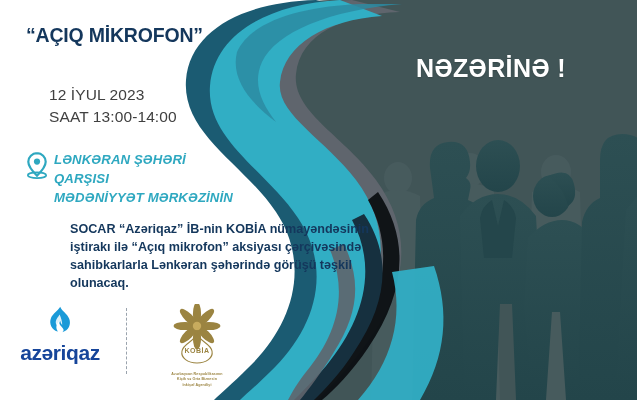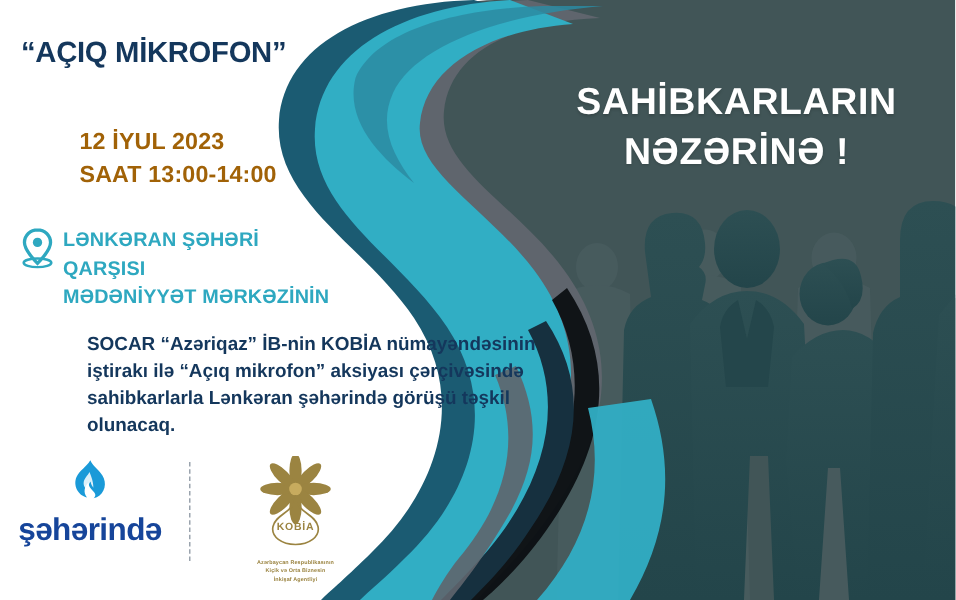--- a/index.html
+++ b/index.html
@@ -13,66 +13,65 @@
     position:relative;
     width:637px; height:400px;
     background:#ffffff;
     overflow:hidden;
   }
   #bg-svg { position:absolute; inset:0; width:637px; height:400px; }
 
   
   .left-col {
     position:absolute;
-    left:4px; top:0;
+    left:16px; top:0;
     width:330px; height:326px;
     z-index:5;
   }
   .headline {
     position:absolute;
     left:10px; top:24px;
     width:300px;
     color:#14375c;
     font-weight:bold;
     font-size:19.5px;
     line-height:1.22;
     letter-spacing:-0.2px;
   }
   .headline .l1 { display:block; text-align:left; }
   .headline .l2 { display:block; text-align:left; padding-left:28px; }
 
   .datetime {
     position:absolute;
     left:33px; top:84px;
-    color:#a16207;
-    font-weight:bold;
+    color:#404040;
+    font-weight:normal;
     font-size:15.5px;
     line-height:1.45;
     letter-spacing:0.1px;
-    margin-left:16px;
   }
   .datetime span { display:block; }
 
   .venue-block {
     position:absolute;
     left:10px; top:150px;
     width:300px;
     display:flex;
     align-items:flex-start;
     gap:6px;
   }
   .pin-icon { flex:0 0 auto; margin-top:2px; }
   .venue-text {
     color:#2ea8c0;
     font-weight:bold;
     font-size:13.2px;
     line-height:1.45;
     letter-spacing:0.1px;
   }
-  .venue-text span { display:block; }
+  .venue-text span { display:block;font-style:italic; }
 
   .body-text {
     position:absolute;
     left:10px; top:221px;
     width:305px;
     color:#14375c;
     font-weight:bold;
     font-size:12.6px;
     line-height:1.42;
     margin-left:44px;
@@ -316,21 +315,21 @@
                    C17.2 24.0 16.6 25.0 15.4 26.2
                    C21.6 24.6 24.4 18.4 22.2 12.8
                    C20.2 7.6 15.2 5.6 13.2 0.8 Z" fill="#1a9ad8"></path>
           <path d="M12.6 8.6 C11.4 11.2 9.2 12.6 8.8 15.4
                    C8.4 18.4 10.4 20.6 12.8 21.0
                    C11.4 18.8 12.0 16.6 13.4 15.0
                    C13.6 17.2 14.6 18.0 15.2 19.2
                    C15.4 16.0 14.0 11.6 12.6 8.6 Z" fill="#ffffff" opacity="0.85"></path>
         </svg>
       </span>
-      <span class="azeriqaz-word">şəhərində</span>
+      <span class="azeriqaz-word">azəriqaz</span>
     </div>
 
     <div class="logo-divider"></div>
 
     <div class="logo-kobia">
       <span>
         <svg width="62" height="62" viewBox="0 0 62 62" aria-hidden="true">
           <g fill="#9b8441">
             <g transform="translate(31,22)">
               <ellipse cx="0" cy="-12" rx="4.1" ry="11.5"></ellipse>
@@ -351,17 +350,16 @@
       </span>
       <span class="kobia-caption">
         <span>Azərbaycan Respublikasının</span>
         <span>Kiçik və Orta Biznesin</span>
         <span>İnkişaf Agentliyi</span>
       </span>
     </div>
   </div>
 
   <div class="right-headline">
-    <span>SAHİBKARLARIN</span>
     <span>NƏZƏRİNƏ !</span>
   </div>
 
 </div>
 
 </body></html>

